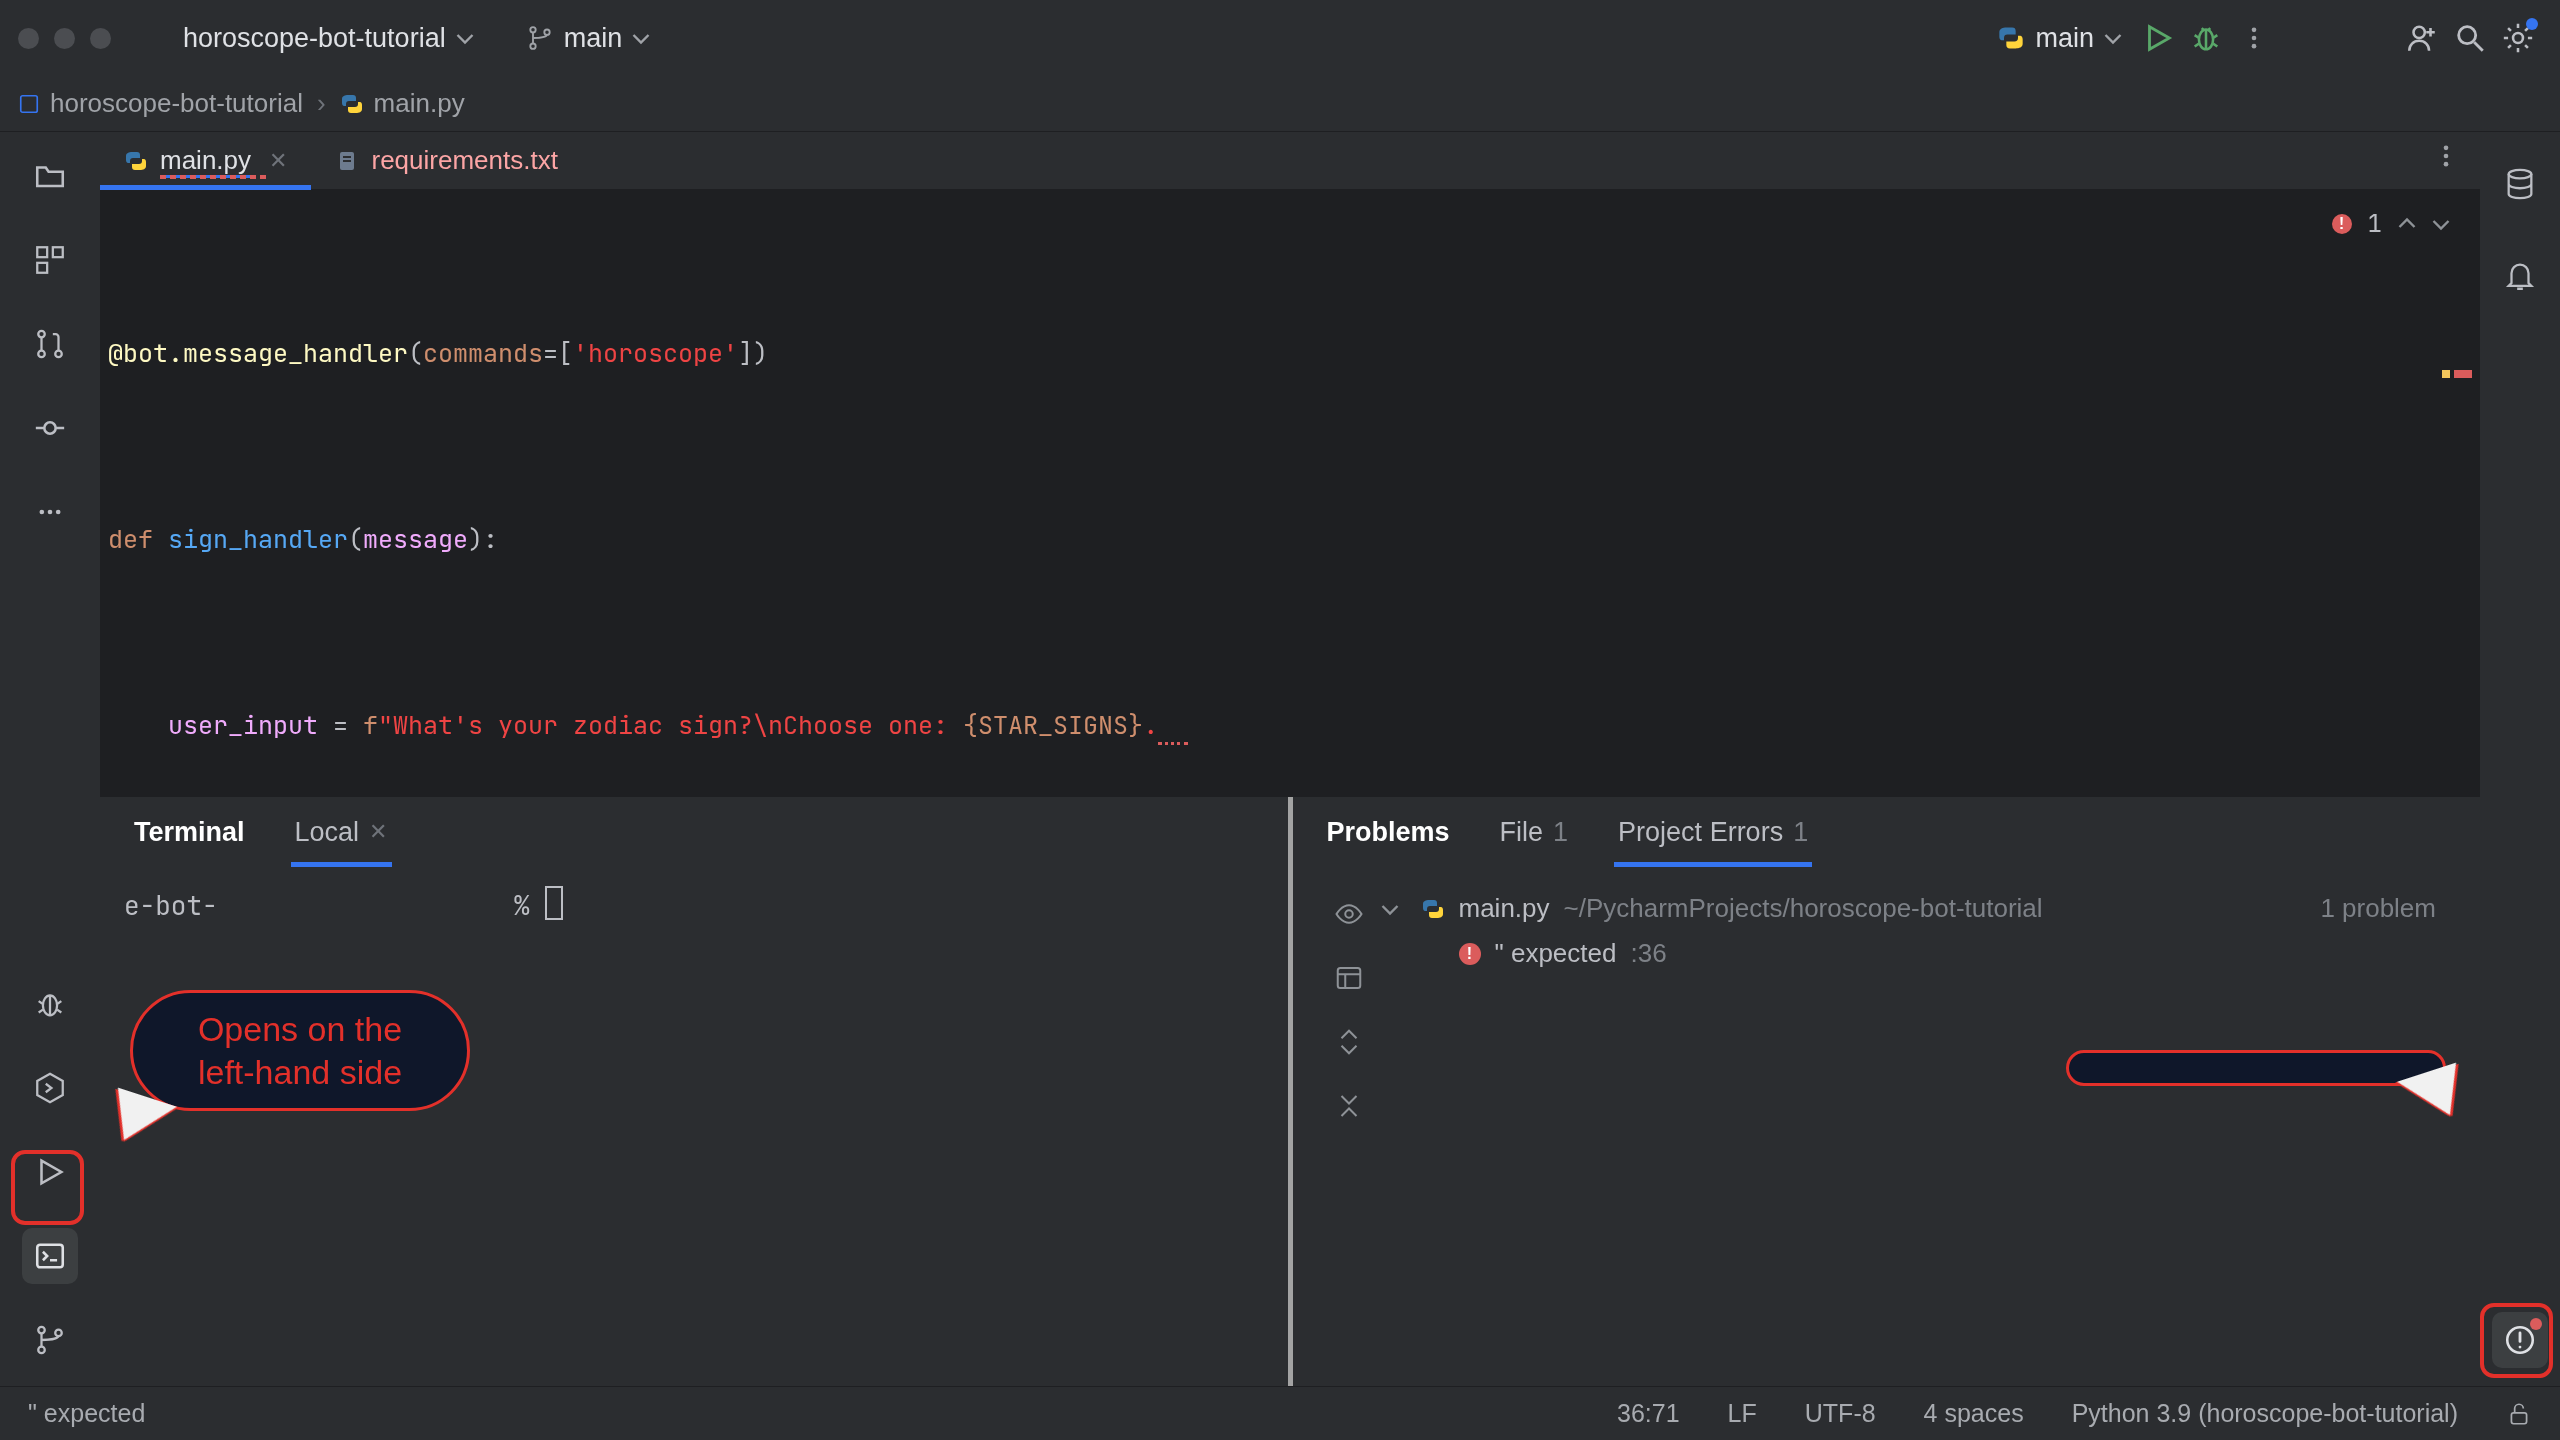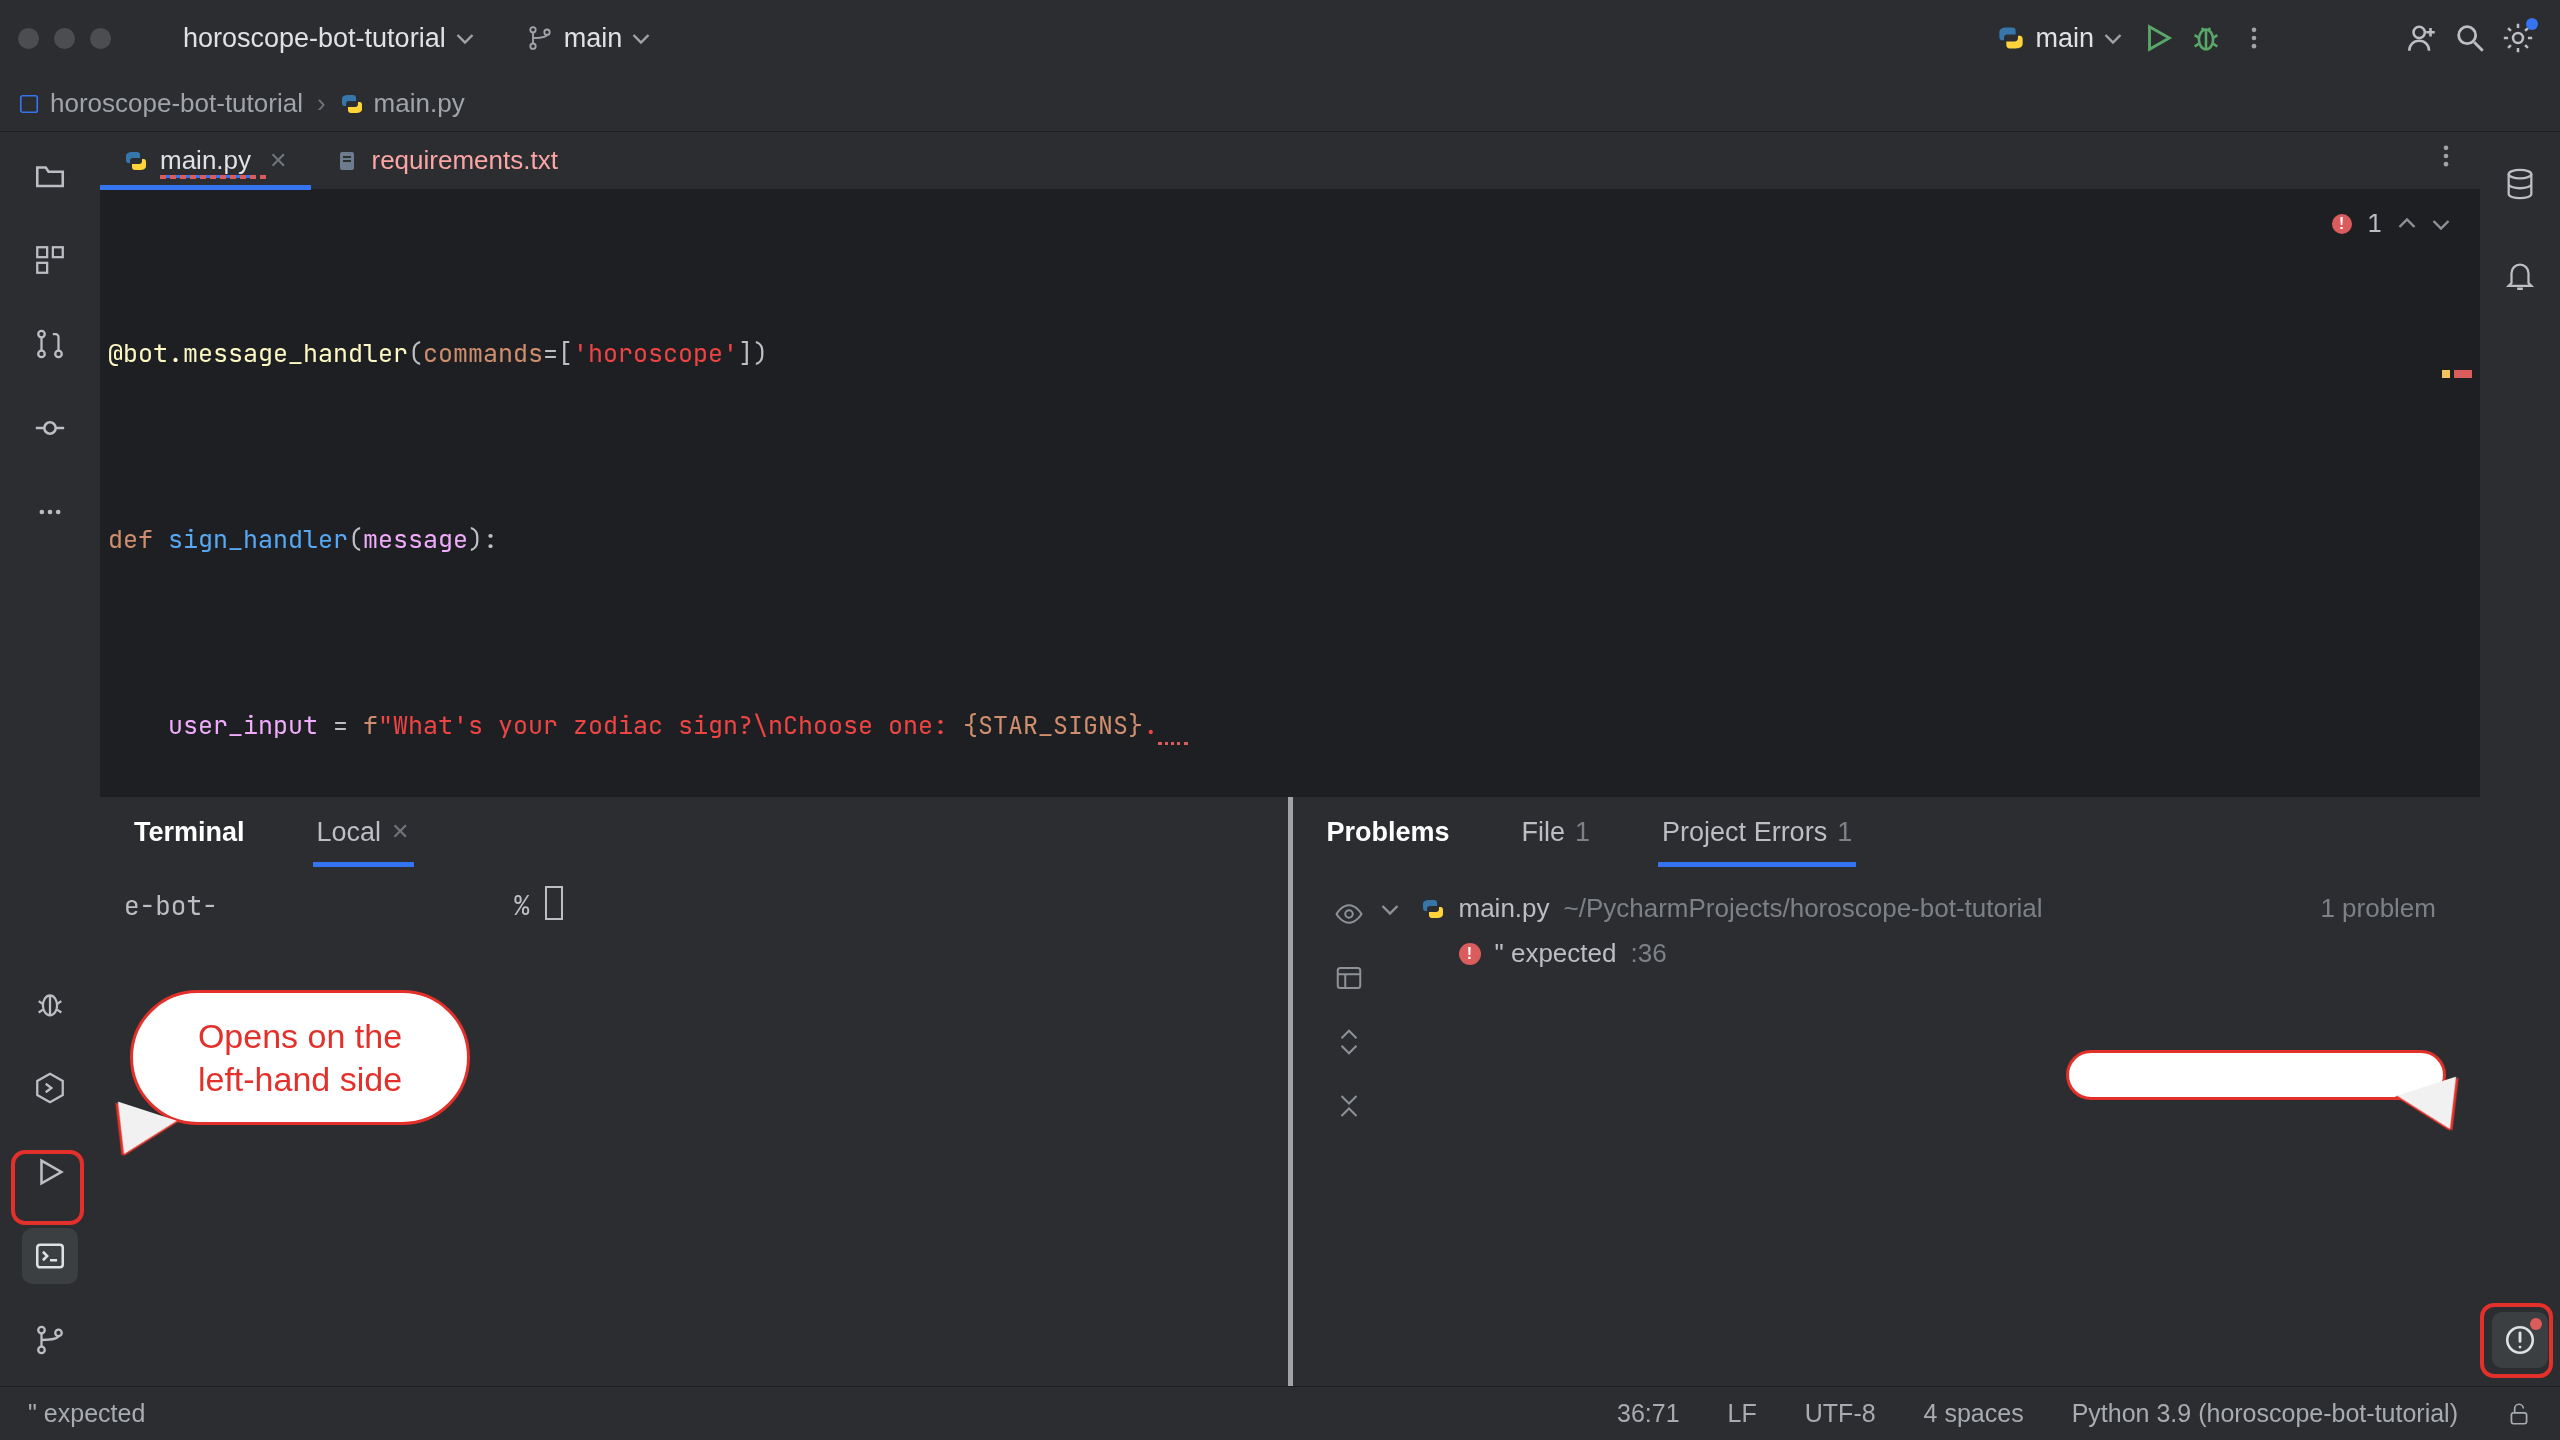--- a/index.html
+++ b/index.html
@@ -116,21 +116,21 @@
 .ed-inspect { position: absolute; top: 14px; right: 22px; display: flex; align-items: center; gap: 16px; color: #c75450; font-size: 24px; background: #1e1f22; padding: 4px 8px; }
 .ed-inspect .cnt { color: #bcbec4; }
 .ed-minimap { position: absolute; right: 4px; top: 180px; width: 34px; height: 26px; }
 .mm-warn { position: absolute; left: 0; top: 0; width: 8px; height: 8px; background: #f2c55c; }
 .mm-err  { position: absolute; left: 12px; top: 0; width: 18px; height: 8px; background: #db5c5c; }
 
 
 .tools { height: 590px; display: flex; border-top: 1px solid #1e1f22; }
 .tool-pane { flex: 1; display: flex; flex-direction: column; min-width: 0; background: #2b2d30; }
 .tool-pane + .tool-pane { border-left: 5px solid #a3a3a3; }
-.tool-tabs { height: 70px; display: flex; align-items: center; padding: 0 34px; gap: 72px; font-size: 27px; }
+.tool-tabs { height: 70px; display: flex; align-items: center; padding: 0 34px; gap: 50px; font-size: 27px; }
 .tool-tab { position: relative; color: #bcbec4; display: flex; align-items: center; gap: 10px; height: 100%; }
 .tool-tab.primary { color: #fff; font-weight: 600; }
 .tool-tab.sub-active::after { content: ""; position: absolute; left: -4px; right: -4px; bottom: 0; height: 5px; background: #3574f0; }
 .tool-tab .tclose { color: #6f737a; font-size: 22px; }
 .tbadge { color: #7d8187; }
 .tool-body { flex: 1; padding: 12px 24px; font-size: 26px; overflow: hidden; }
 .term-line { line-height: 54px; }
 .term-cursor { display: inline-block; width: 18px; height: 34px; border: 2px solid #bcbec4; vertical-align: -5px; }
 
 .prob-body { display: flex; }
@@ -150,21 +150,21 @@
   height: 54px; background: #2b2d30; border-top: 1px solid #1e1f22;
   display: flex; align-items: center; padding: 0 28px; gap: 48px;
   font-size: 25px; color: #a8abb0;
 }
 .sb-left { display: flex; align-items: center; gap: 10px; }
 .sb-left .btick { color: #a8abb0; }
 .sb-spacer { flex: 1; }
 .sb-item { white-space: nowrap; }
 
 
-.callout { position: absolute; background: #ffffff; border: 3px solid #e3302a; border-radius: 70px; padding: 22px 44px; color: #e3302a; font-size: 34px; line-height: 1.25; text-align: center; font-weight: 400; }
+.callout { position: absolute; background: #0f172a; border: 3px solid #e3302a; border-radius: 70px; padding: 15px 44px; color: #e3302a; font-size: 34px; line-height: 1.25; text-align: center; font-weight: 400; }
 .callout .tail { position: absolute; width: 0; height: 0; }
 .callout.left { top: 990px; left: 130px; width: 340px; }
 .callout.left .tail { bottom: -36px; left: -24px; border-top: 48px solid #f1f1f1; border-left: 22px solid transparent; border-right: 40px solid transparent; transform: rotate(18deg); filter: drop-shadow(-2px 2px 0 #e3302a) drop-shadow(2px 0 0 #e3302a); }
 .callout.right { top: 1050px; right: 114px; width: 380px; }
 .callout.right .tail { bottom: -36px; right: -22px; border-top: 48px solid #f1f1f1; border-right: 22px solid transparent; border-left: 40px solid transparent; transform: rotate(-18deg); filter: drop-shadow(2px 2px 0 #e3302a) drop-shadow(-2px 0 0 #e3302a); }
 
 .hlbox { position: absolute; border: 4px solid #e3302a; border-radius: 14px; pointer-events: none; }
 .hlbox.l { top: 1150px; left: 11px; width: 73px; height: 75px; }
 .hlbox.r { bottom: 62px; right: 7px; width: 73px; height: 75px; }
 

